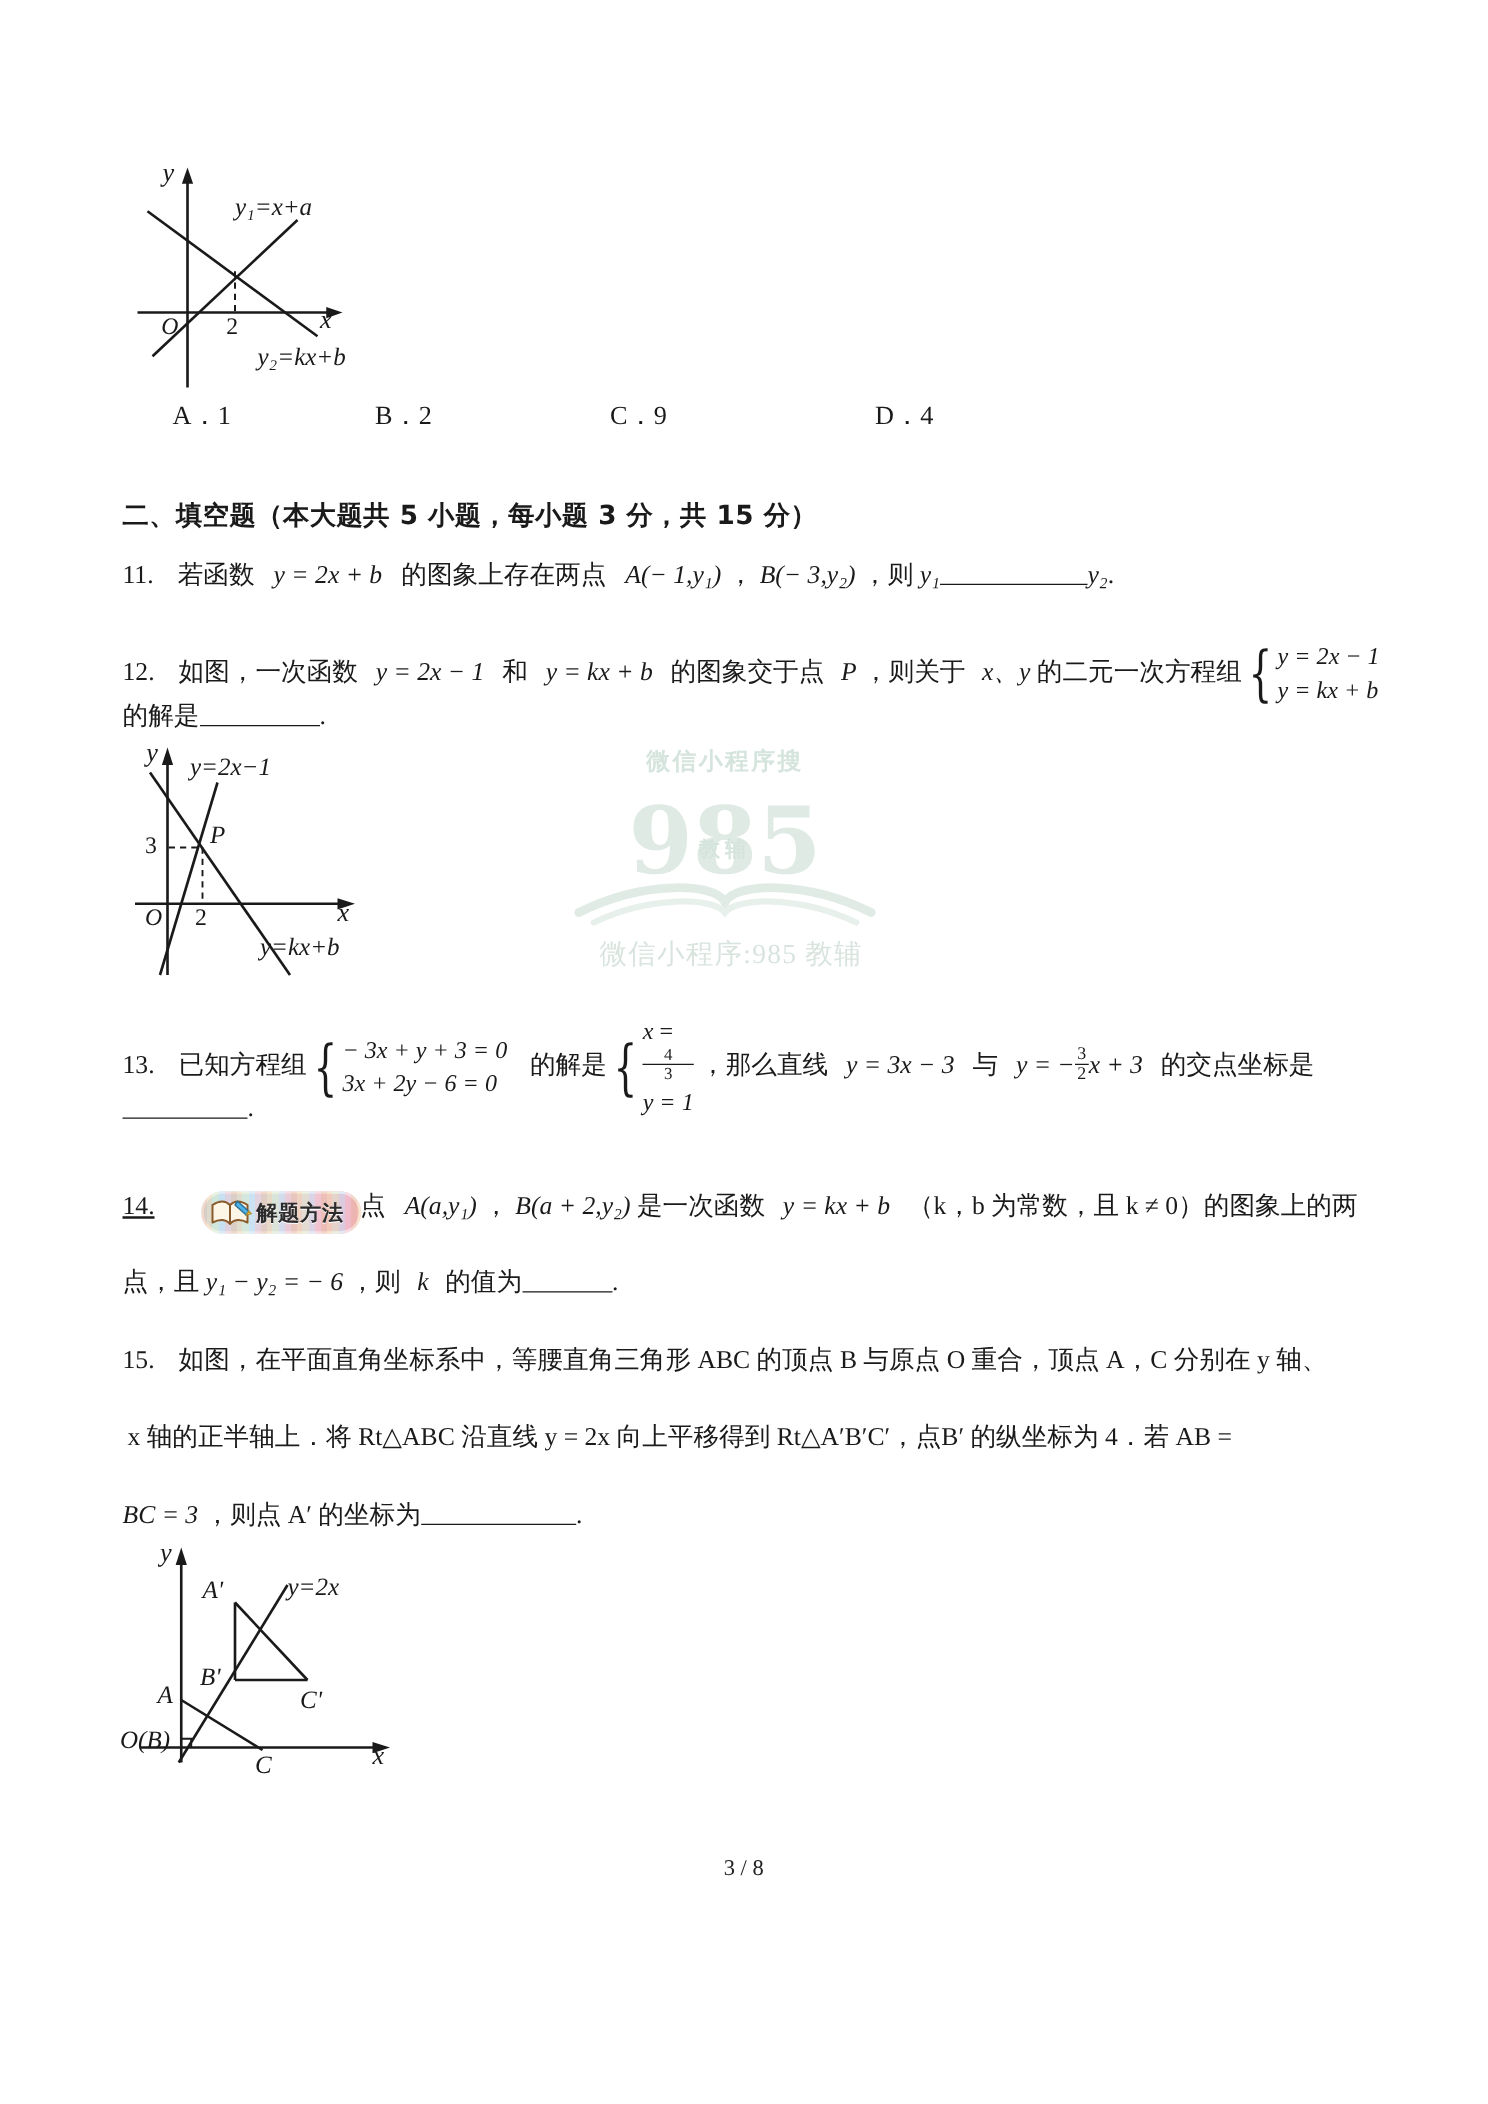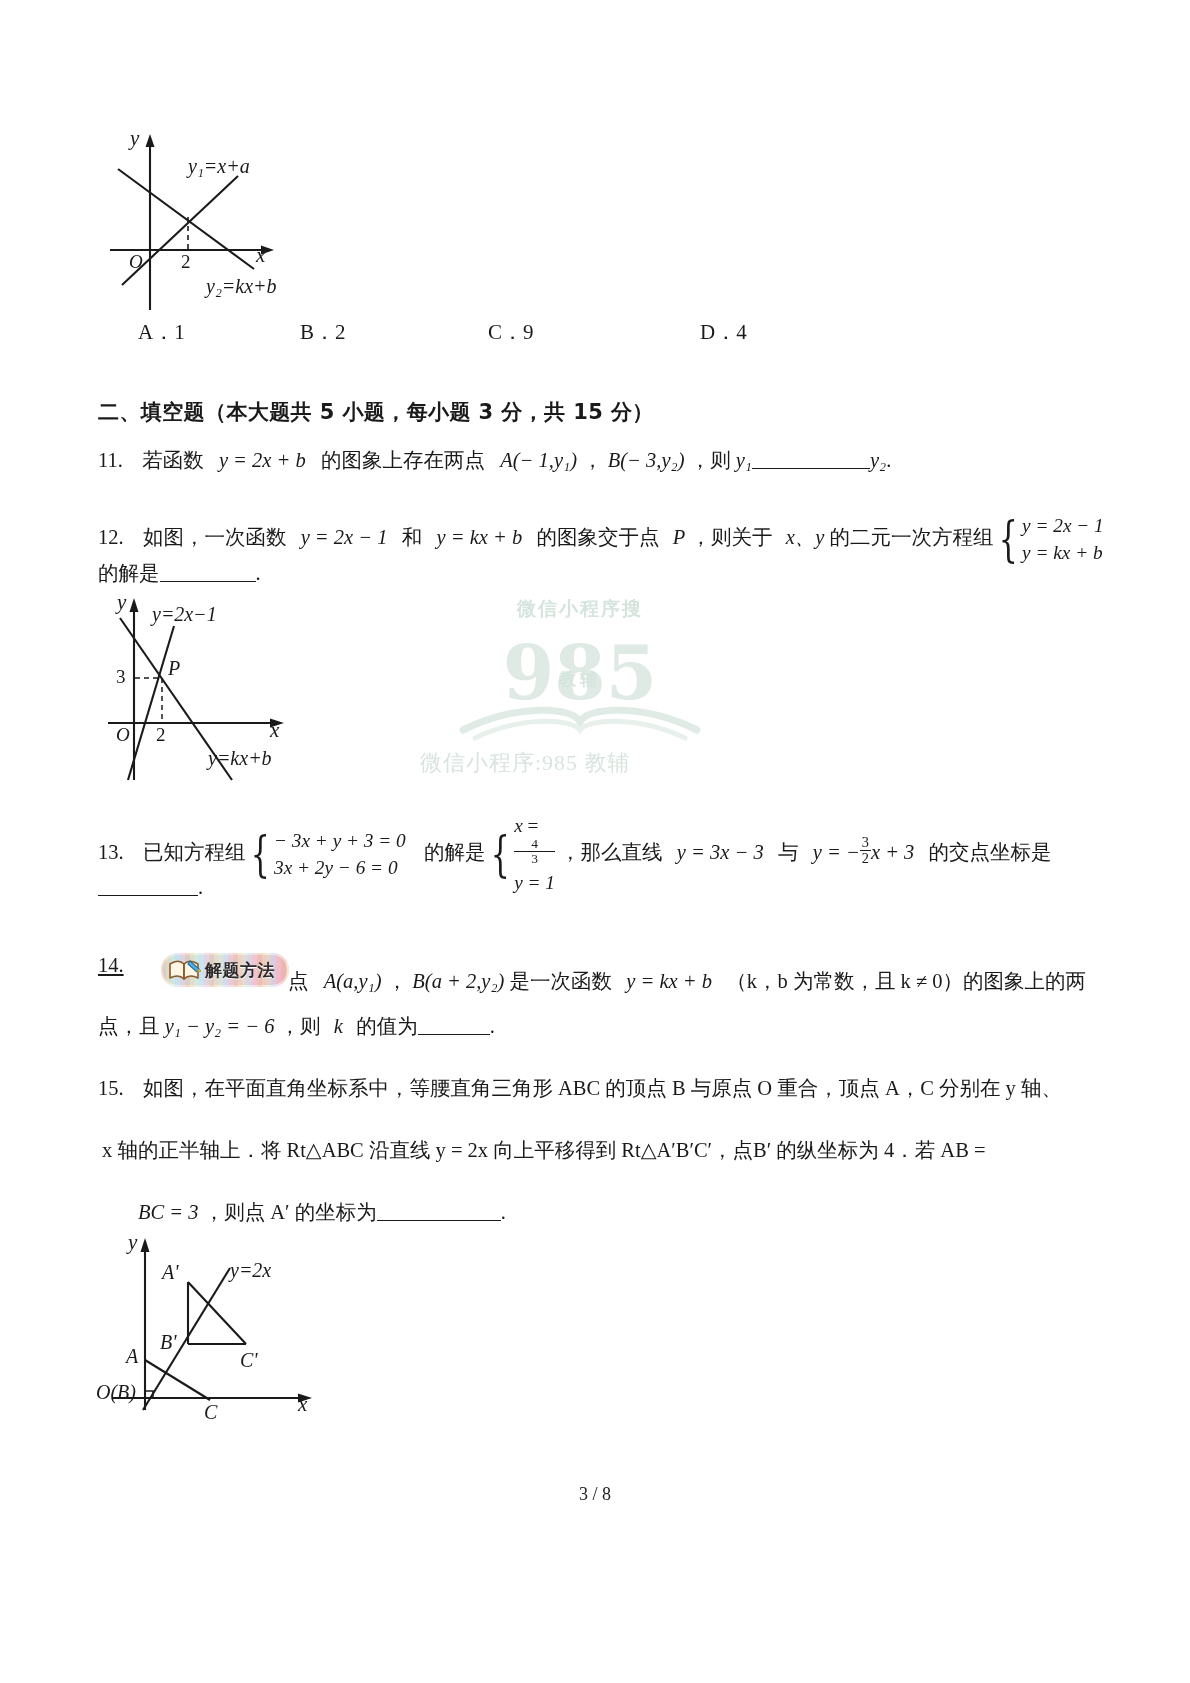--- a/index.html
+++ b/index.html
@@ -71,21 +71,21 @@
   }
   .wm-jf{
     left:470px;top:668px;width:220px;text-align:center;
     font-family:"DejaVu Sans","Liberation Sans",sans-serif;
     font-size:17px;color:#d5e4dd;letter-spacing:4px;font-weight:bold;
   }
   .wm-line{
     left:455px;top:700px;width:250px;height:42px;
   }
   .wm-bottom{
-    left:420px;top:748px;width:330px;
+    left:420px;top:748px;width:330px;text-align:center;
     font-family:"Liberation Serif","DejaVu Serif",serif;
     font-size:22px;color:#d9e4de;letter-spacing:1px;
   }
 
   
   .footer{
     position:absolute;left:0;top:1484px;width:1190px;text-align:center;
     font-size:18px;color:#222;
   }
 
@@ -258,21 +258,21 @@
         <path d="M2 6 C8 2,13 3,16 6 L16 21 C13 18,8 17,2 20 Z" fill="#fdf6e6" stroke="#8a5a2b" stroke-width="1.6" stroke-linejoin="round"></path>
         <path d="M30 6 C24 2,19 3,16 6 L16 21 C19 18,24 17,30 20 Z" fill="#fdf6e6" stroke="#8a5a2b" stroke-width="1.6" stroke-linejoin="round"></path>
         <line x1="16" y1="6" x2="16" y2="21" stroke="#8a5a2b" stroke-width="1.4"></line>
         <path d="M22 3 L31 11 L29 14 L20 6 Z" fill="#4fb4e8" stroke="#2b6f96" stroke-width="1.2" stroke-linejoin="round"></path>
         <path d="M29 14 L31 11 L33 13 Z" fill="#f4c84a" stroke="#b8912c" stroke-width="1"></path>
       </svg>
     </div>
     <div class="badge-txt">解题方法</div>
   </div>
 
-  <div class="ln" style="left:288px;top:955px;margin-top:16px;">
+  <div class="ln" style="left:288px;top:955px;">
     <span class="cjk">点</span>
     <span style="display:inline-block;width:5px;"></span>
     <i class="v">A(a,y₁)</i>
     <span>，</span>
     <i class="v">B(a + 2,y₂)</i>
     <span class="cjk">是一次函数</span>
     <span style="display:inline-block;width:4px;"></span>
     <i class="v">y = kx + b</i>
     <span style="display:inline-block;width:4px;"></span>
     <span class="cjk">（k，b 为常数，且 k ≠ 0）的图象上的两</span>
@@ -291,21 +291,21 @@
   <div class="ln" style="left:98px;top:1078px;">
     <span>15.</span>
     <span style="display:inline-block;width:9px;"></span>
     <span class="cjk">如图，在平面直角坐标系中，等腰直角三角形 ABC 的顶点 B 与原点 O 重合，顶点 A，C 分别在 y 轴、</span>
   </div>
 
   <div class="ln" style="left:102px;top:1140px;">
     <span class="cjk">x 轴的正半轴上．将 Rt△ABC 沿直线 y = 2x 向上平移得到 Rt△A′B′C′，点B′ 的纵坐标为 4．若 AB =</span>
   </div>
 
-  <div class="ln" style="left:98px;top:1202px;margin-left:40px;">
+  <div class="ln" style="left:98px;top:1202px;">
     <i class="v">BC = 3</i>
     <span class="cjk">，则点 A′ 的坐标为</span><span class="blank" style="width:124px;"></span><span>.</span>
   </div>
 
   <div class="fig" style="left:100px;top:1232px;">
     <svg width="250" height="190" viewBox="0 0 250 190">
 
       <line x1="45" y1="178" x2="45" y2="18" stroke="#1a1a1a" stroke-width="2.1"></line>
       <polygon points="45,6 40.5,20 49.5,20" fill="#1a1a1a"></polygon>
 

